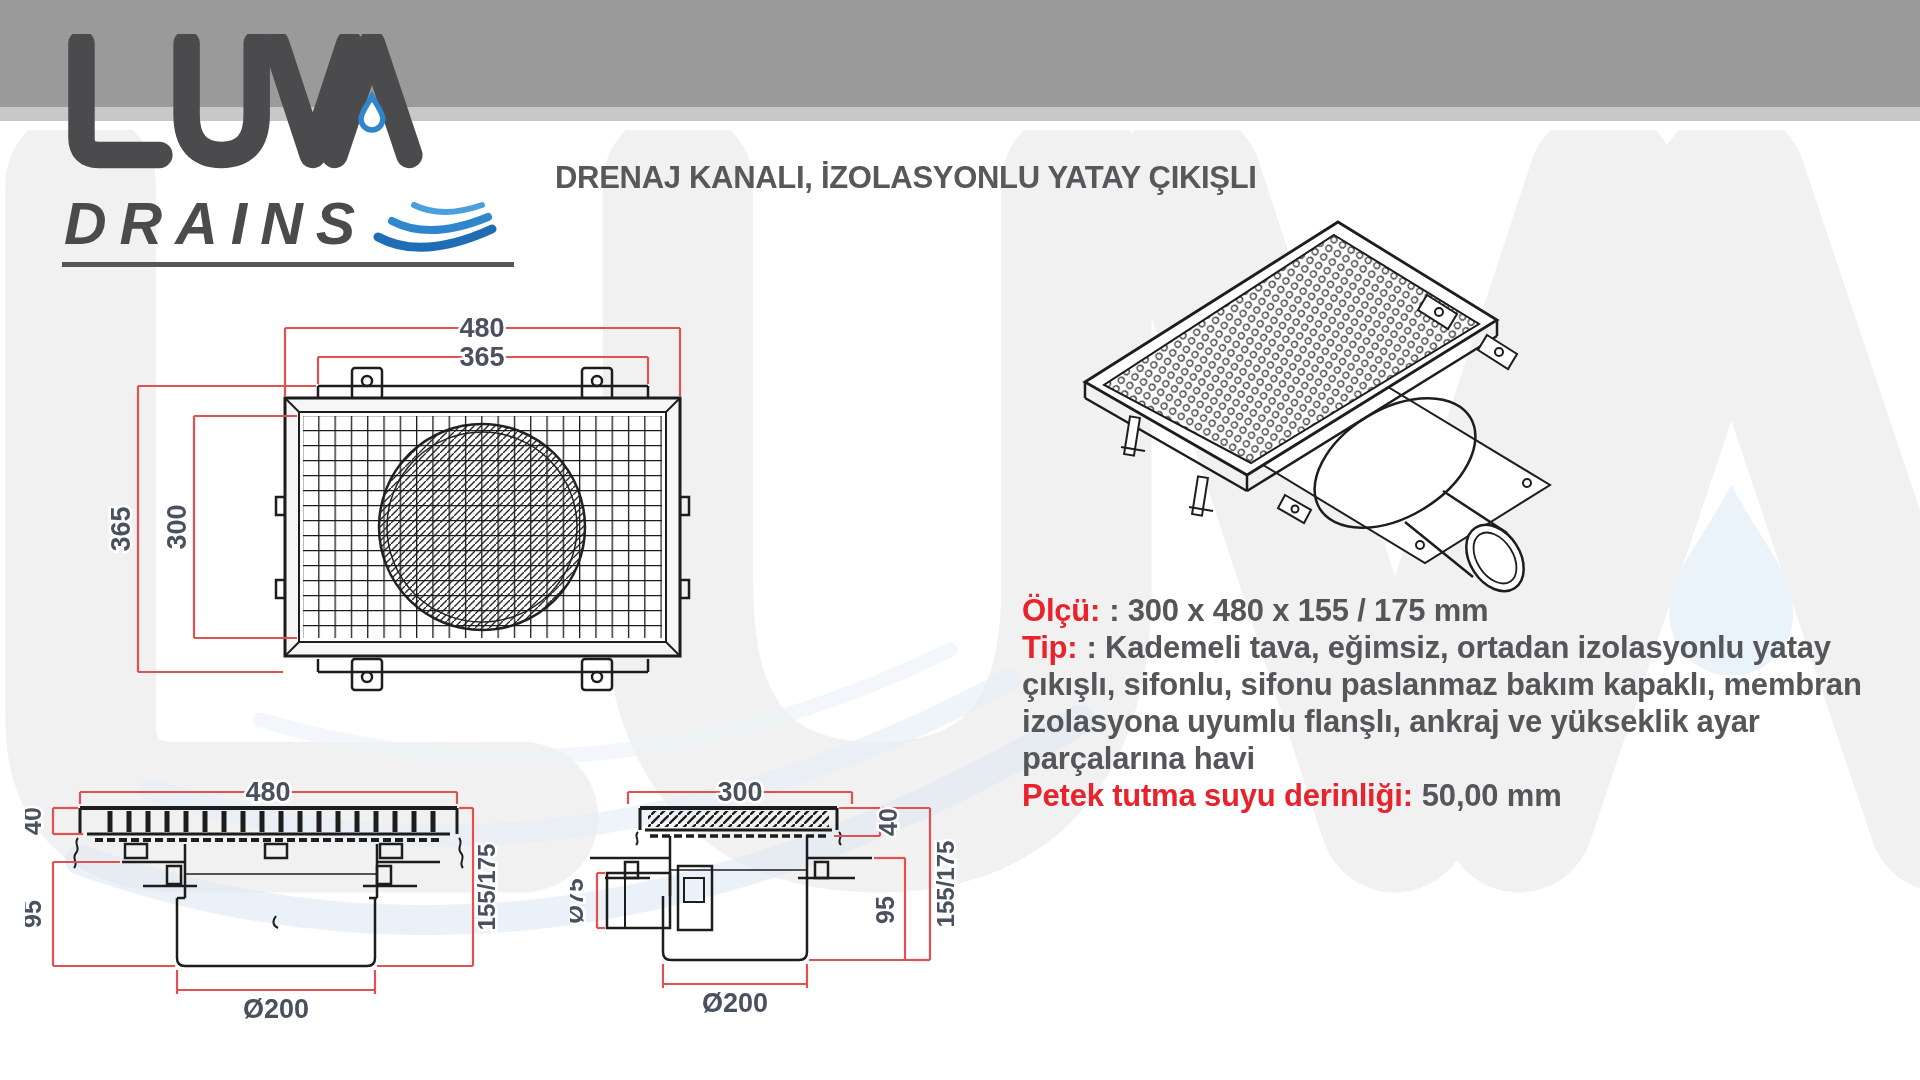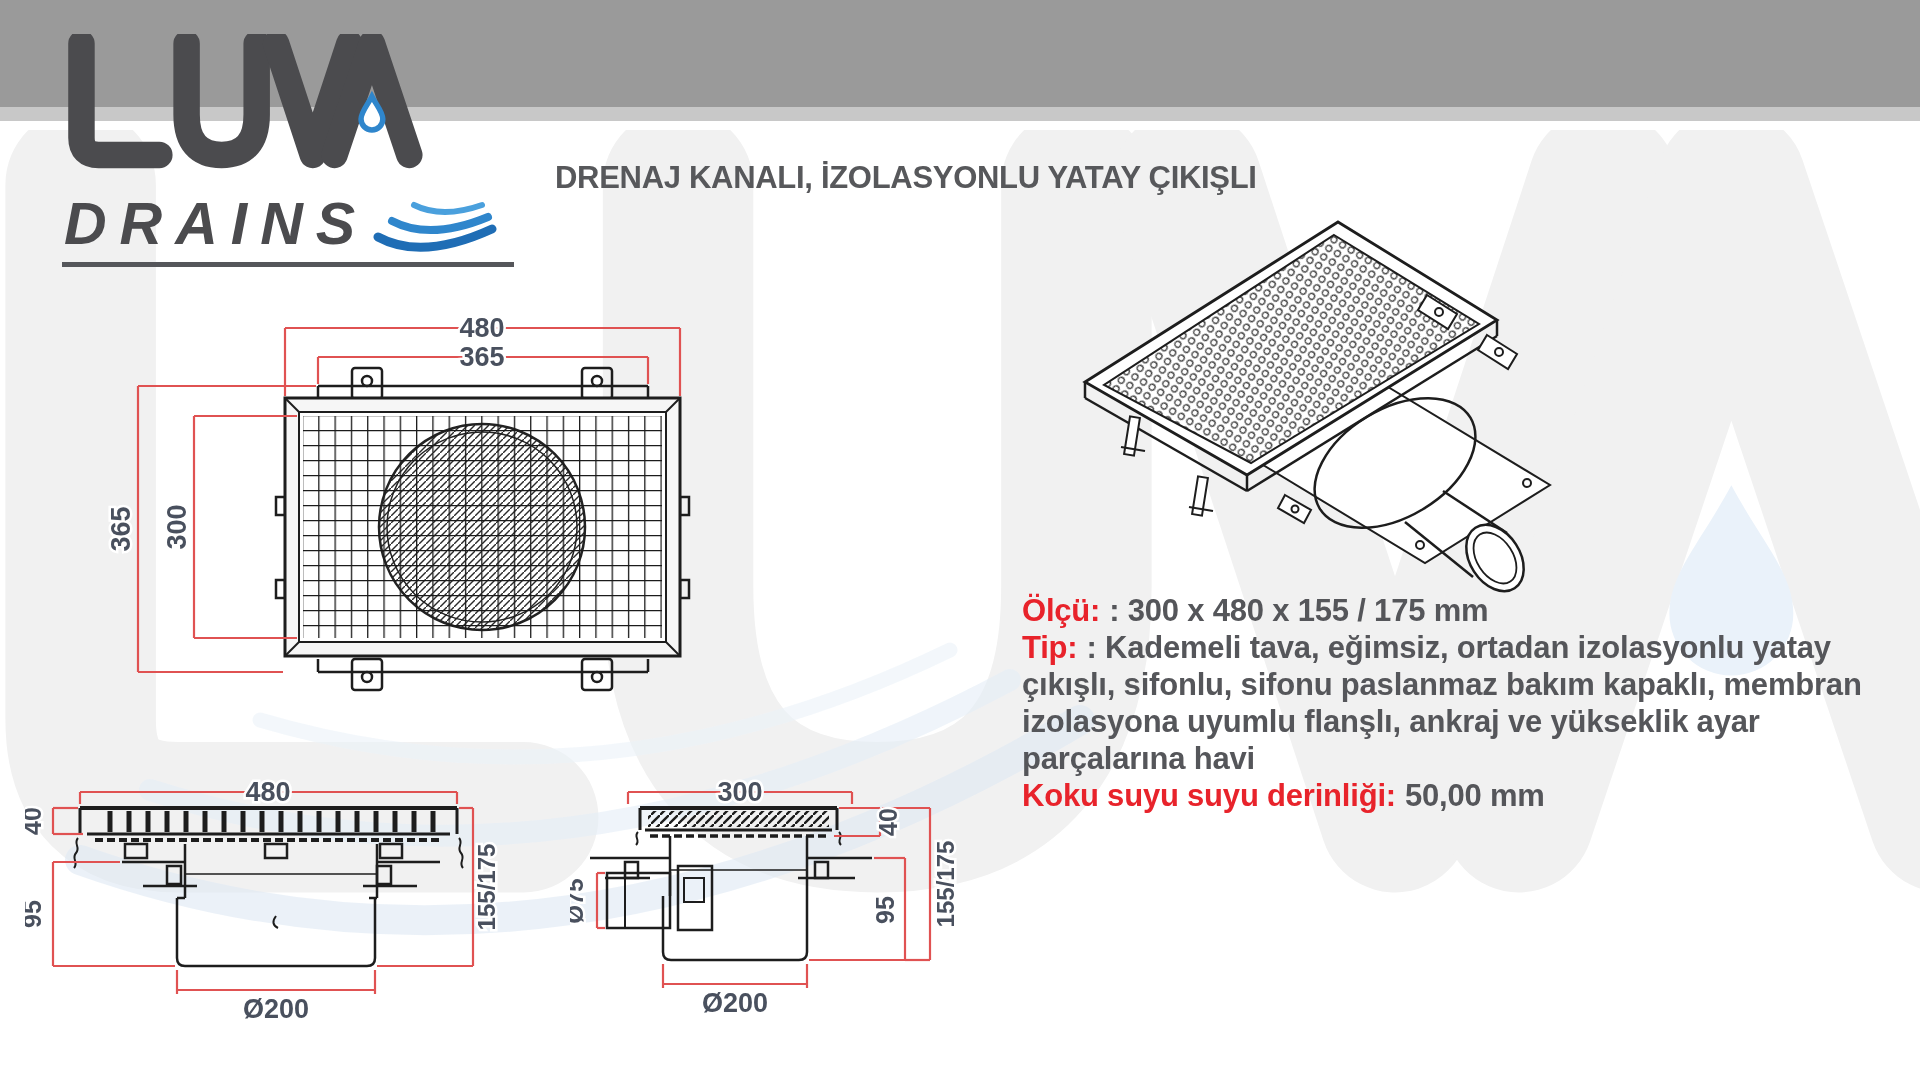--- a/index.html
+++ b/index.html
@@ -323,14 +323,14 @@
     <rect x="120" y="282" width="10" height="38" transform="rotate(9 125 301)" fill="#ffffff"></rect>
     <line x1="114" y1="312" x2="138" y2="316"></line>
     <path d="M210,300 l26,15 l-7,13 l-26,-15 z" fill="#ffffff"></path>
     <circle cx="220" cy="314" r="3.5"></circle>
   </g>
 </svg>
 
 <div id="specs" class="abs">
   <p><span class="lbl">Ölçü:</span><span>:  300 x 480 x 155 / 175 mm</span></p>
   <p><span class="lbl">Tip:</span><span>: Kademeli tava, eğimsiz, ortadan izolasyonlu yatay çıkışlı, sifonlu, sifonu paslanmaz bakım kapaklı, membran izolasyona uyumlu flanşlı, ankraj ve yükseklik ayar parçalarına havi</span></p>
-  <p><span class="lbl">Koku suyu suyu derinliği:</span><span>50,00 mm</span></p>
+  <p><span class="lbl">Petek tutma suyu derinliği:</span><span>50,00 mm</span></p>
 </div>
 
 </body></html>

